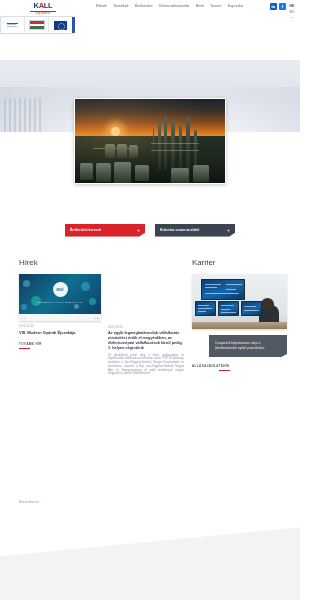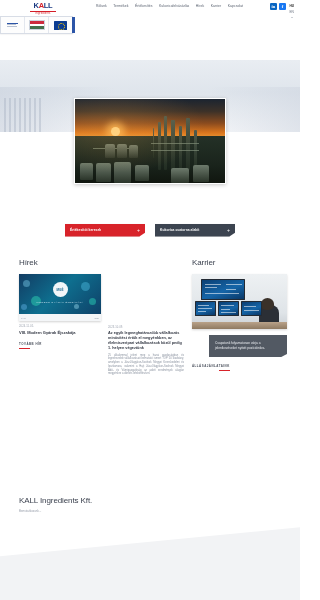--- a/index.html
+++ b/index.html
@@ -651,16 +651,15 @@
     <div class="more-link more-right">
       <span>ÁLLÁSAJÁNLATAINK</span>
       <u></u>
     </div>
   </div>
 
 </div>
 
 <div class="footer">
   <div class="footer-inner">
-    <div class="footer-title">KALL Ingredients Kft.</div>
     <div class="footer-sub">Bemutatkozunk...</div>
   </div>
 </div>
 
 </body></html>

